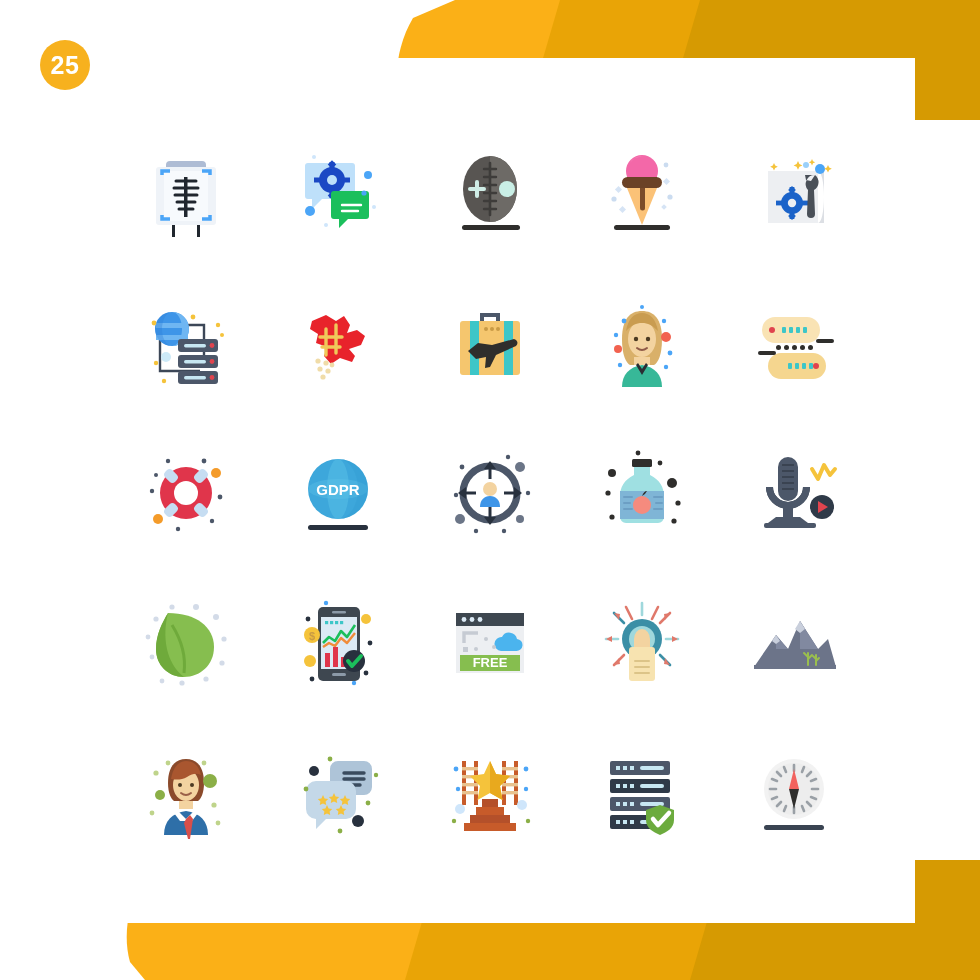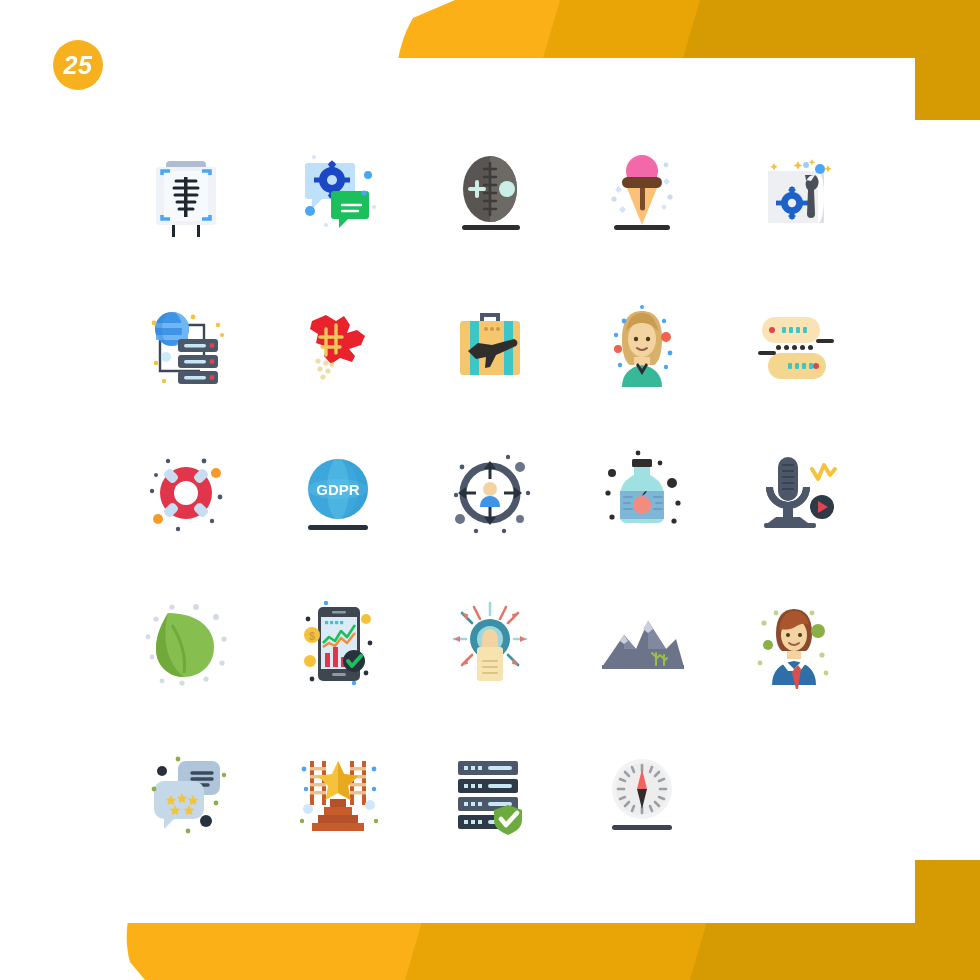--- a/index.html
+++ b/index.html
@@ -13,21 +13,21 @@
 
   
   .banner-top{position:absolute;top:0;left:0;width:980px;height:120px;pointer-events:none;}
   .banner-bot{position:absolute;bottom:0;left:0;width:980px;height:120px;pointer-events:none;}
   .panel{
     position:absolute;left:0;top:58px;width:915px;height:865px;
     background:#ffffff;
   }
 
   
-  .header{position:absolute;left:53px;top:40px;display:flex;align-items:center;gap:30px;z-index:6;font-style:italic;}
+  .header{position:absolute;left:40px;top:40px;display:flex;align-items:center;gap:30px;z-index:6;}
   .badge{
     width:50px;height:50px;border-radius:50%;
     background:#F7B11E;color:#FFFFFF;
     display:flex;align-items:center;justify-content:center;
     font-size:25px;font-weight:bold;letter-spacing:.5px;
   }
   .title{font-size:26px;color:#1d1d1d;letter-spacing:1.6px;font-weight:normal;}
 
   
   .grid{
@@ -493,20 +493,41 @@
           <circle cx="76" cy="78" r="2.4"></circle>
             <circle cx="22" cy="84" r="2.4"></circle>
         </g>
         <g fill="#4BA5F7">
           <circle cx="36" cy="8" r="2.2"></circle>
             <circle cx="64" cy="88" r="2.2"></circle>
         </g>
       </svg>
     </div>
 
+    <div class="cell">
+      <svg width="96" height="96" viewBox="0 0 96 96">
+        <rect x="14" y="18" width="68" height="60" fill="#EDEFF2"></rect>
+        <rect x="14" y="18" width="68" height="13" fill="#3E4750"></rect>
+        <g fill="#DCEAF5">
+          <circle cx="22" cy="24.5" r="2.4"></circle>
+            <circle cx="30" cy="24.5" r="2.4"></circle>
+            <circle cx="38" cy="24.5" r="2.4"></circle>
+        </g>
+        <path d="M22,48 v-10 h14" stroke="#C6CBD3" stroke-width="3.4" fill="none"></path>
+        <rect x="21" y="52" width="5" height="5" fill="#C6CBD3"></rect>
+        <path d="M60,42 a8,8 0 0 1 15,2 a6,6 0 0 1 -1,12 h-15 a7,7 0 0 1 1,-14z" fill="#4BB4EE"></path>
+        <rect x="18" y="60" width="60" height="16" fill="#86BE4F"></rect>
+        <text x="48" y="72" text-anchor="middle" font-size="13" font-weight="bold" fill="#FFFFFF" font-family="Liberation Sans, sans-serif">FREE</text>
+        <g fill="#C6CBD3">
+          <circle cx="44" cy="44" r="2"></circle>
+            <circle cx="52" cy="52" r="2"></circle>
+            <circle cx="34" cy="54" r="2"></circle>
+        </g>
+      </svg>
+    </div>
 
     <div class="cell">
       <svg width="96" height="96" viewBox="0 0 96 96">
         <circle cx="48" cy="44" r="20" fill="#3B8FA6"></circle>
         <circle cx="48" cy="44" r="13" fill="#9FD8DC"></circle>
         <circle cx="48" cy="44" r="7" fill="#3B8FA6"></circle>
         <g stroke-width="2.6" stroke-linecap="round">
           <path d="M48,20 V8" stroke="#9FD8DC"></path>
           <path d="M30,28 L20,18" stroke="#3B8FA6"></path>
           <path d="M66,28 L76,18" stroke="#E0796B"></path>

